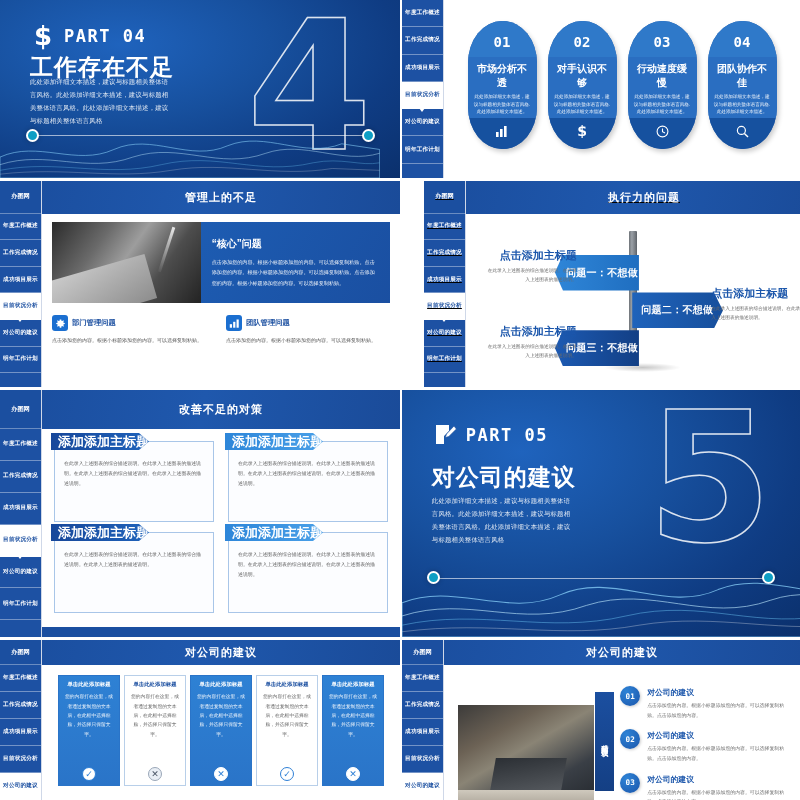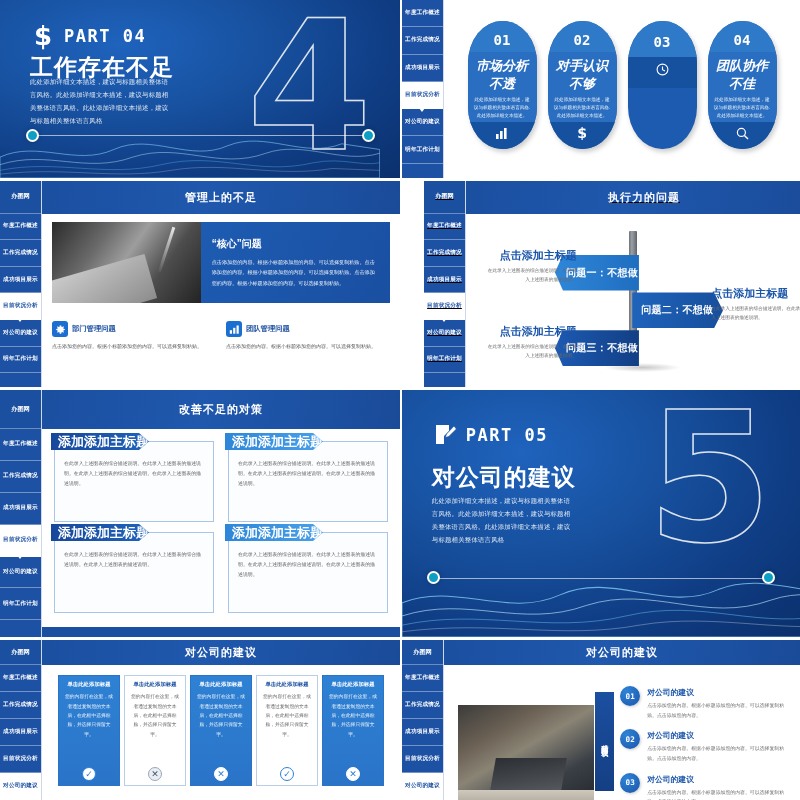--- a/index.html
+++ b/index.html
@@ -126,30 +126,30 @@
     overflow:hidden; display:flex; flex-direction:column;
     background:#1d5bb0; box-shadow:2px 3px 5px rgba(0,0,0,.2);
   }
   .pill .p-num {
     height:28%; background:#2f79c9; color:#fff;
     display:flex; align-items:center; justify-content:center;
     font-size:14px; font-weight:700; font-family:"DejaVu Sans Mono", monospace;
     padding-top:6px;
   }
   .pill .p-mid { background:#2a6ec1; flex:1; padding:3px 5px 2px; text-align:center; }
-  .pill .p-title { color:#fff; font-size:13px; font-weight:700; margin:2px 0 3px;font-style:italic; }
+  .pill .p-title { color:#fff; font-size:10px; font-weight:700; margin:2px 0 3px; }
   .pill .p-desc { color:rgba(255,255,255,.92); font-size:4.6px; line-height:1.72; }
   .pill .p-icon {
     height:24%; background:#16519f; color:#fff;
     display:flex; align-items:center; justify-content:center; font-size:12px;
     padding-bottom:5px;
   }
 
   
-  .core-row { display:flex; height:52%; margin-bottom:18px; }
+  .core-row { display:flex; height:52%; margin-bottom:12px; }
   .core-img {
     width:44%;
     background:
       linear-gradient(125deg,#2b2b2b 0%,#6a6a6a 30%,#9d9d9d 48%,#4d4d4d 70%,#232323 100%);
     position:relative; overflow:hidden;
   }
   .core-img .pen {
     position:absolute; right:22%; top:6%; width:3px; height:58%;
     background:linear-gradient(#e9e9e9,#585858); transform:rotate(18deg);
   }
@@ -352,20 +352,24 @@
               <div class="p-desc">此处添加详细文本描述，建议与标题相关整体语言风格.此处添加详细文本描述。</div>
             </div>
             <div class="p-icon">
               <svg width="12" height="14" viewBox="0 0 12 14">
                   <text x="6" y="12" font-size="14" font-weight="bold" fill="#fff" text-anchor="middle" font-family="DejaVu Sans">$</text>
                 </svg>
             </div>
           </div>
           <div class="pill">
             <div class="p-num">03</div>
+            <div class="p-mid">
+              <div class="p-title">行动速度缓慢</div>
+              <div class="p-desc">此处添加详细文本描述，建议与标题相关整体语言风格.此处添加详细文本描述。</div>
+            </div>
             <div class="p-icon">
               <svg width="13" height="13" viewBox="0 0 13 13">
                   <circle cx="6.5" cy="6.5" r="5.4" fill="none" stroke="#fff" stroke-width="1.1"></circle>
                   <path d="M6.5 3.4 V6.7 L9 8" stroke="#fff" stroke-width="1.1" fill="none"></path>
                 </svg>
             </div>
           </div>
           <div class="pill">
             <div class="p-num">04</div>
             <div class="p-mid">

